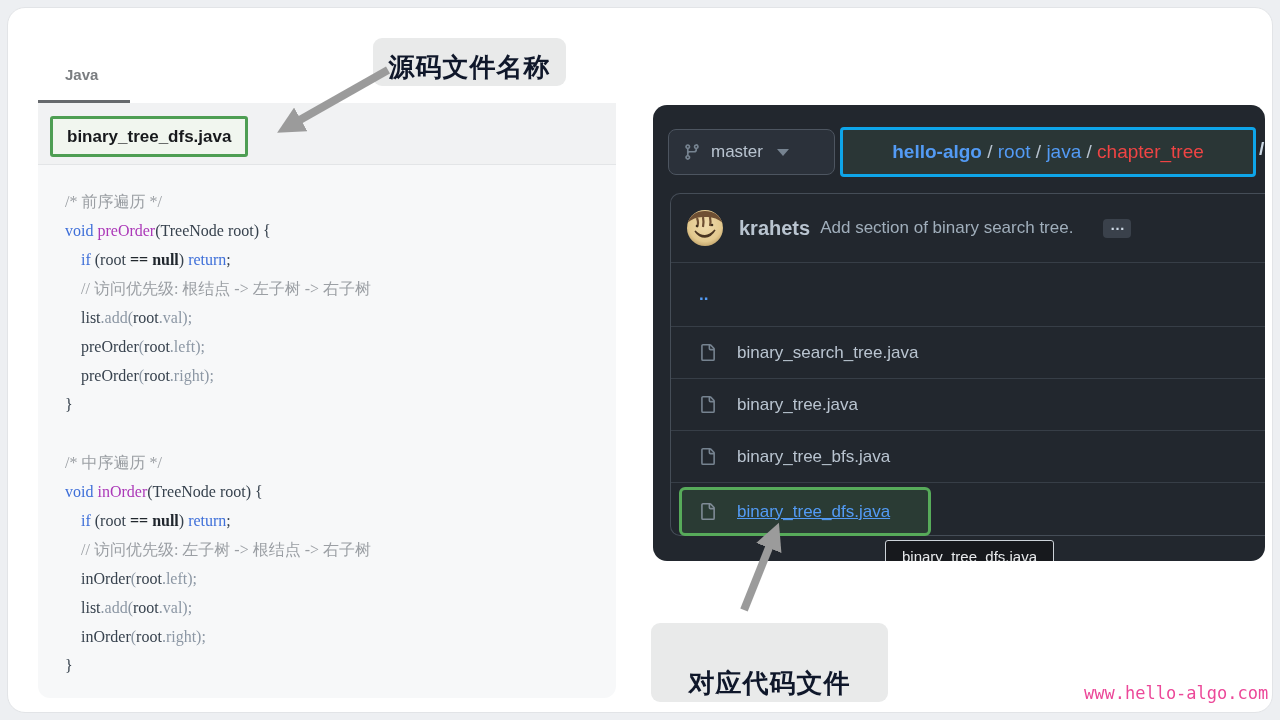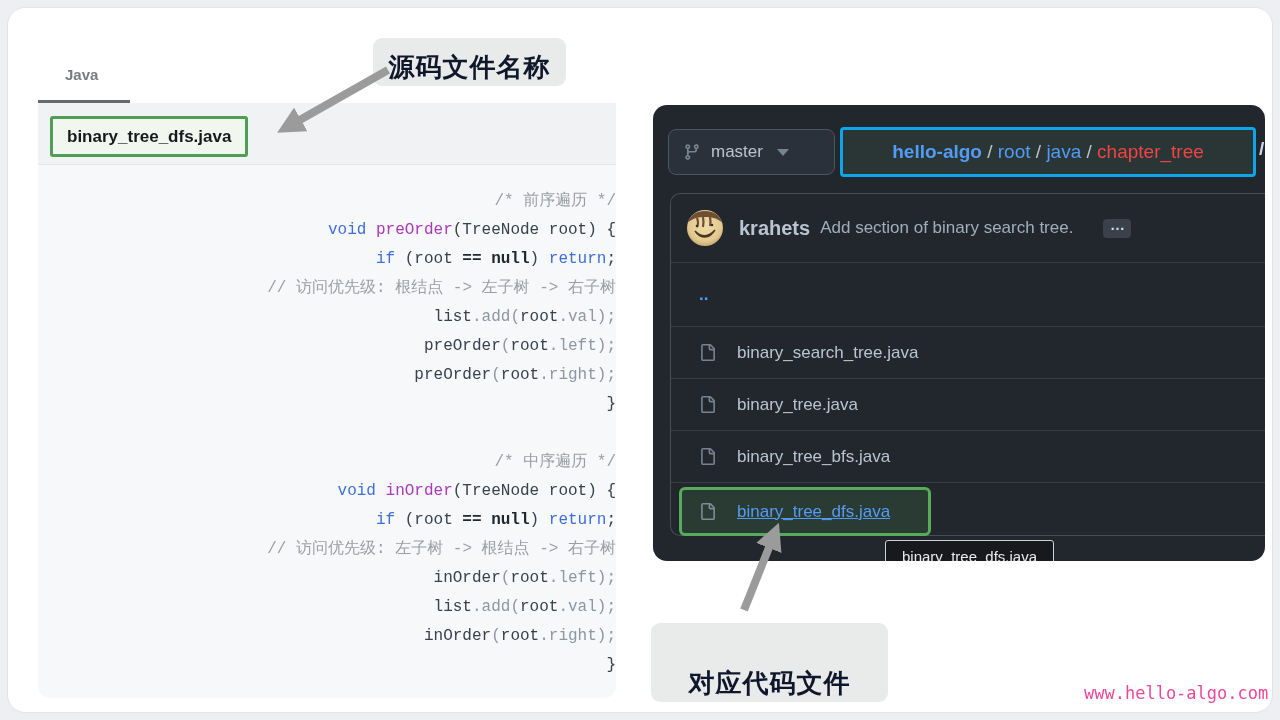--- a/index.html
+++ b/index.html
@@ -30,22 +30,22 @@
     border:3px solid #4e9e53;border-radius:3px;background:#f1f6ef;
     display:flex;align-items:center;padding:0 14px;
     font-size:17px;font-weight:bold;color:#17191c;
   }
   .code-panel{
     position:absolute;left:30px;top:157px;width:578px;height:533px;
     background:#f7f8f9;border-radius:0 0 12px 12px;
     padding:22px 0 0 27px;box-sizing:border-box;overflow:hidden;
   }
   .code-line{
-    font-family:Liberation Mono, monospace;
-    font-size:16px;line-height:29px;white-space:pre;color:#37424e;text-align:right;
+    font-family:Liberation Serif, serif;
+    font-size:16px;line-height:29px;white-space:pre;color:#37424e;
   }
   .tok-cm{color:#9b9fa4;}
   .tok-k{color:#3e6fd9;}
   .tok-f{color:#ab38b8;}
   .tok-n{color:#37424e;}
   .tok-p{color:#8c97a4;}
   .tok-b{color:#21272e;font-weight:bold;}
 
   
   .repo-panel{

